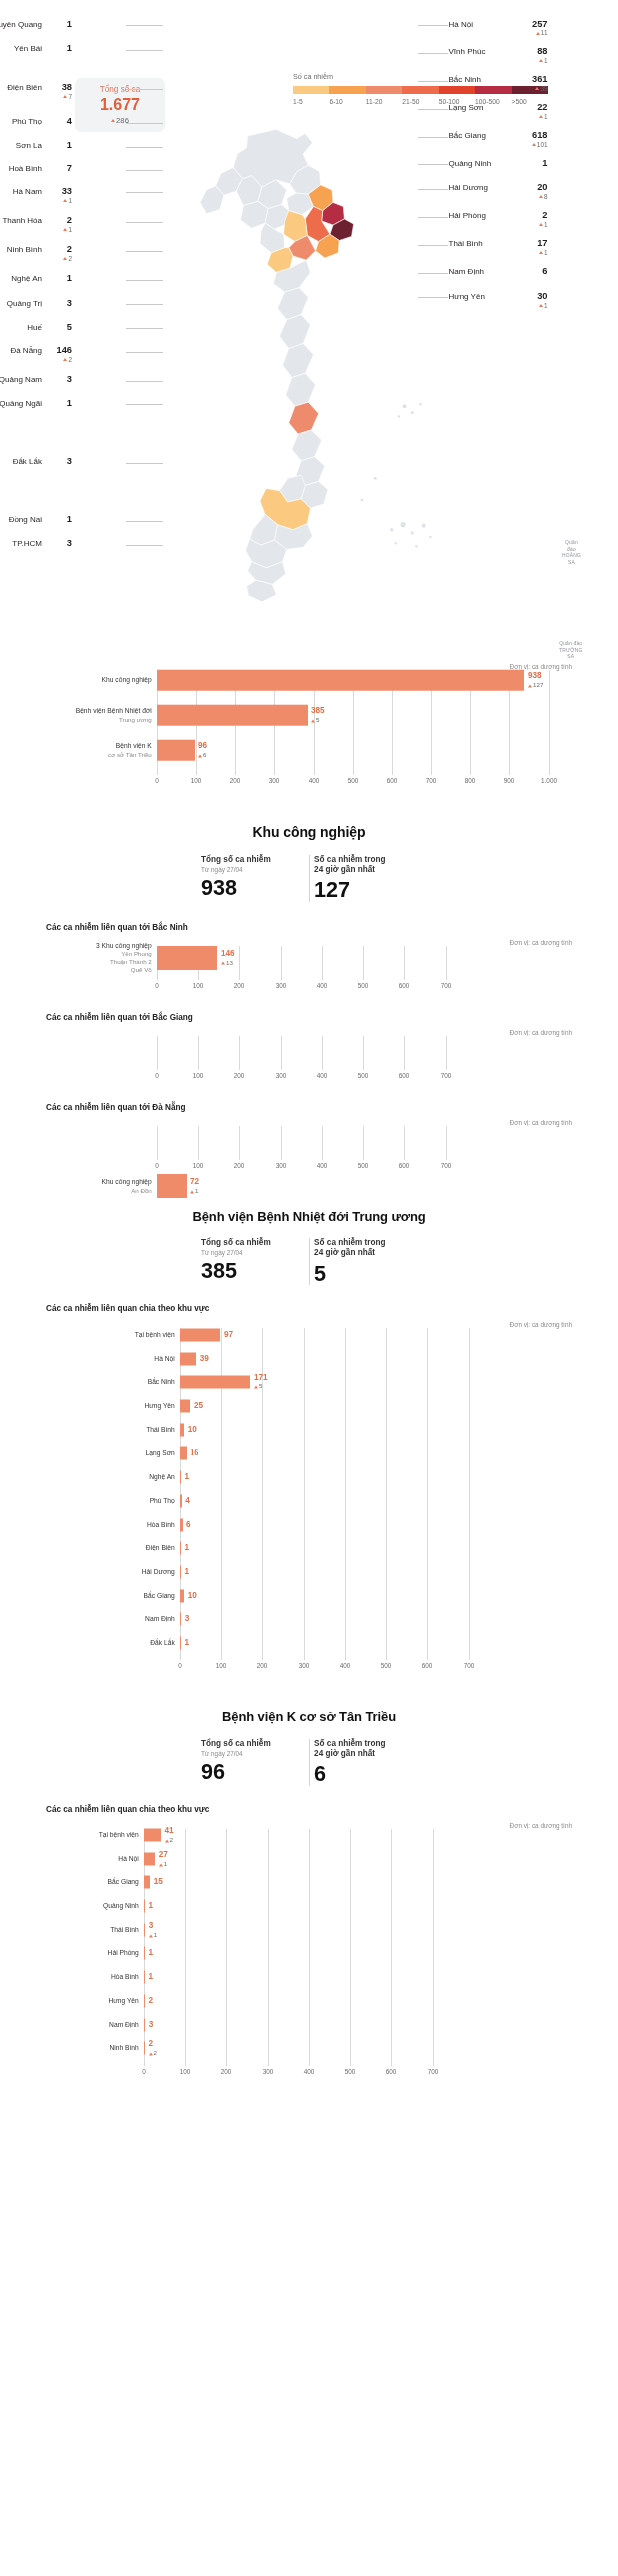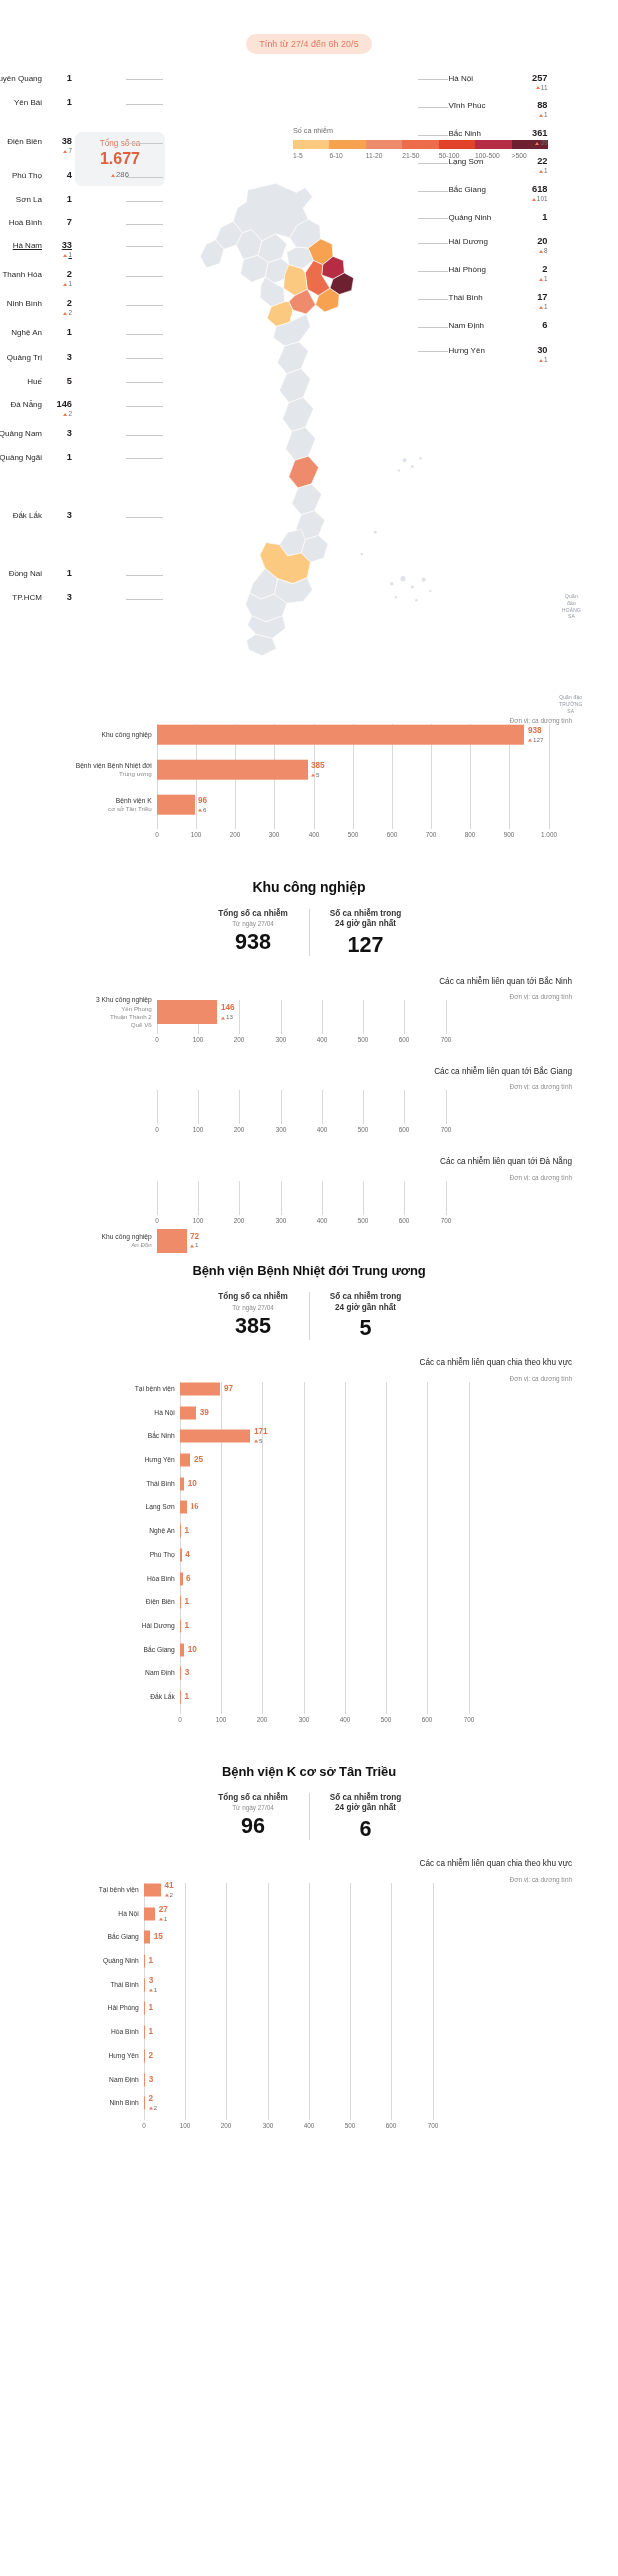--- a/index.html
+++ b/index.html
@@ -72,27 +72,27 @@
   .leader { position:absolute; height:0.5px; background:#c9c9c9; }
 
   
   .sec-title {
     text-align:center; font-size:14px; font-weight:bold; color:#111;
     letter-spacing:-0.1px;
   }
   .sec-title.small { font-size:13px; }
 
   .stats-row { display:flex; justify-content:center; align-items:flex-start; margin-top:14.4px; }
-  .stat-box { width:112px; text-align:center; padding:0 4.1px; }
+  .stat-box { width:112px; padding:0 4.1px; }
   .stat-box + .stat-box { border-left:0.5px solid #d4d4d4; }
   .stat-lbl { font-size:8.2px; font-weight:bold; color:#333; line-height:1.25; }
   .stat-sub { font-size:6.4px; color:#8b8b8b; margin-top:1px; }
   .stat-val { font-size:21.6px; font-weight:bold; color:#111; line-height:1.1; margin-top:3.1px; }
 
-  .chart-caption { text-align:right; font-size:8.2px; font-weight:normal; color:#222; }
+  .chart-caption { text-align:left; font-size:8.2px; font-weight:bold; color:#222; }
   .unit-note { font-size:6.4px; color:#8b8b8b; text-align:right; }
 
   
   .chart { position:relative; margin:0 auto; }
   .plot { position:relative; }
   .gridline { position:absolute; top:0; bottom:0; width:0.5px; background:#d9d9d9; }
   .bar-row { position:relative; }
   .bar-label {
     position:absolute; right:100%; padding-right:5.2px; text-align:right;
     font-size:6.7px; color:#333; line-height:1.28; white-space:nowrap; top:50%;
@@ -118,23 +118,20 @@
     position:absolute; right:17.5px; top:3.1px; background:#1e9ad6; color:#fff;
     font-size:11.3px; font-weight:bold; font-style:italic; padding:2.6px 8.2px 3.6px;
     border-radius:2.6px; letter-spacing:-0.3px;
   }
 </style>
 </head>
 <body>
 
 <div class="page">
 
-  <div class="date-pill-wrap">
-    <div class="date-pill">Tính từ 27/4 đến 6h 20/5</div>
-  </div>
 
   <div class="map-block">
 
     <div class="total-card">
       <div class="tc-label">Tổng số ca</div>
       <div class="tc-value">1.677</div>
       <div class="tc-delta">
         <span class="arrow-up"></span><span>286</span>
       </div>
     </div>
@@ -267,21 +264,21 @@
           </span>
         </div>
         <div class="leader" style="top: 147px; left: 126px; width: 37px;"></div>
         <div class="prov-row" style="top: 164px;">
           <span class="pname">Hoà Bình</span>
           <span class="pnum-wrap">
             <span class="pnum">7</span>
           </span>
         </div>
         <div class="leader" style="top: 170px; left: 126px; width: 37px;"></div>
-        <div class="prov-row" style="top: 187px; text-decoration: underline;">
+        <div class="prov-row" style="top: 187px;">
           <span class="pname">Hà Nam</span>
           <span class="pnum-wrap">
             <span class="pnum">33</span>
             <span class="pdelta"><span class="arrow-up"></span>1</span>
           </span>
         </div>
         <div class="leader" style="top: 192px; left: 126px; width: 37px;"></div>
         <div class="prov-row" style="top: 216px;">
           <span class="pname">Thanh Hóa</span>
           <span class="pnum-wrap">

